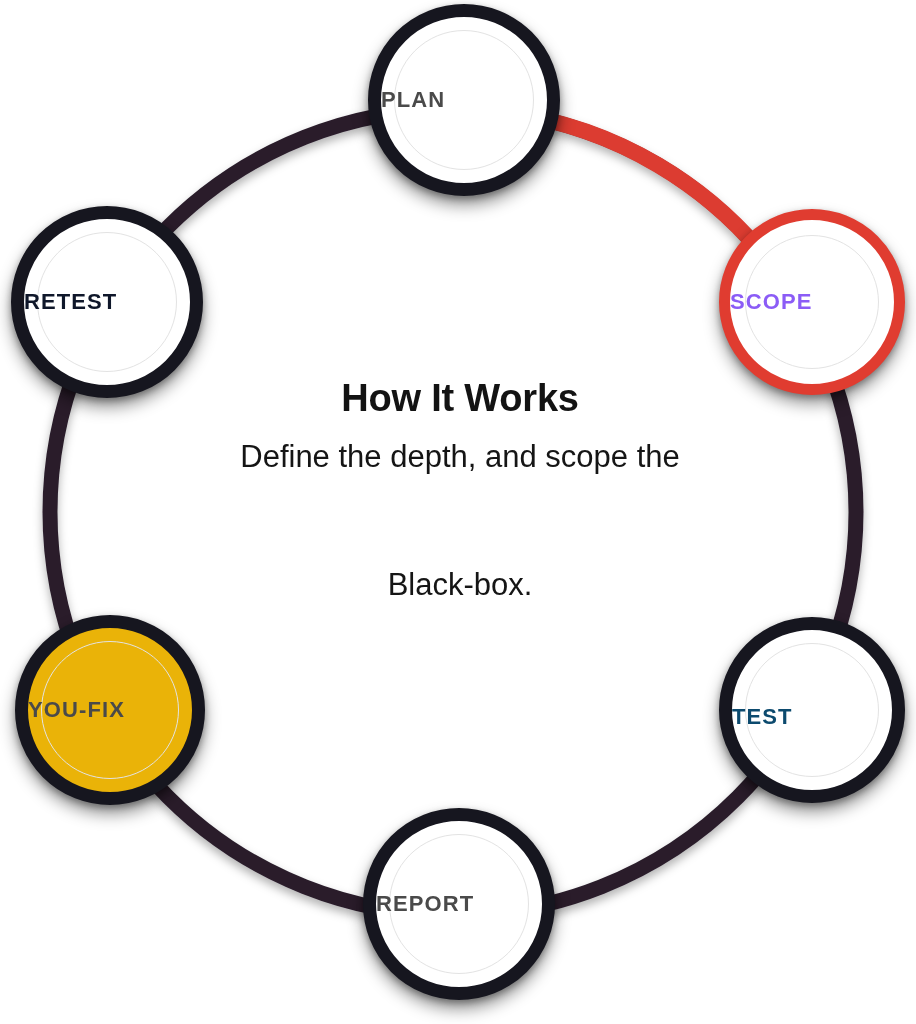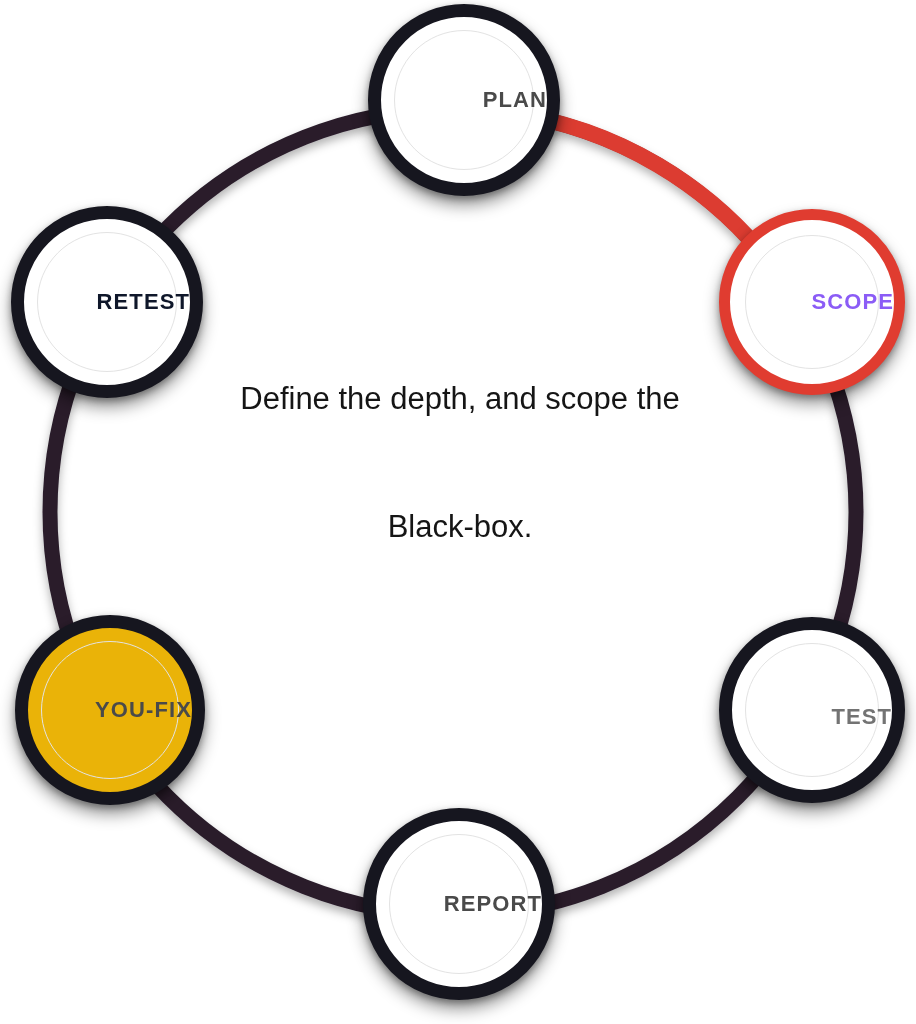--- a/index.html
+++ b/index.html
@@ -58,21 +58,21 @@
   }
 
   
   .node {
     position: absolute;
     border-radius: 50%;
     background: #ffffff;
     box-sizing: border-box;
     display: flex;
     align-items: center;
-    justify-content: flex-end;
+    justify-content: flex-start;
     box-shadow: 0 9px 16px rgba(0,0,0,0.42), 0 3px 6px rgba(0,0,0,0.30);
   }
   .node .inner-ring {
     position: absolute;
     left: 50%;
     top: 50%;
     transform: translate(-50%,-50%);
     border-radius: 50%;
     border: 1px solid #e3e3e3;
     box-sizing: border-box;
@@ -112,35 +112,36 @@
         <feDropShadow dx="0" dy="5" stdDeviation="5" flood-color="#000000" flood-opacity="0.30"></feDropShadow>
       </filter>
     </defs>
 
     <circle id="ring-track" cx="453" cy="512" r="403" fill="none" stroke="#2a1e2c" stroke-width="15" filter="url(#ringShadow)"></circle>
 
     <path id="ring-active-arc" fill="none" stroke="#dc3c31" stroke-width="16" stroke-linecap="butt" d="M 497.92 111.51 A 403 403 0 0 1 782.33 279.72"></path>
   </svg>
 
   <div id="center-block">
+    <h1 id="center-title" style="color: rgb(19, 19, 19);">How It Works</h1>
     <p id="center-desc" style="color: rgb(21, 21, 21);"><span>Define the depth, and scope the</span><br><br><br><span>Black-box.</span></p>
   </div>
 
   <div id="nodes-layer">
       <div class="node is-default" style="width: 192px; height: 192px; left: 368px; top: 4px; background: rgb(255, 255, 255); border-color: rgb(22, 22, 31);">
         <span class="inner-ring" style="width: 140px; height: 140px; border-color: rgb(227, 227, 227);"></span>
         <span class="node-label" style="color: rgb(74, 74, 74);">PLAN</span>
       </div>
       <div class="node is-active" style="width: 186px; height: 186px; left: 719px; top: 209px; background: rgb(255, 255, 255); border-color: rgb(224, 60, 48);">
         <span class="inner-ring" style="width: 134px; height: 134px; border-color: rgb(227, 227, 227);"></span>
         <span class="node-label" style="color: #8b5cf6;">SCOPE</span>
       </div>
       <div class="node is-default" style="width: 186px; height: 186px; left: 719px; top: 617px; background: rgb(255, 255, 255); border-color: rgb(22, 22, 31);">
         <span class="inner-ring" style="width: 134px; height: 134px; border-color: rgb(227, 227, 227);"></span>
-        <span class="node-label" style="color: #737373; margin-top: 14px;">TEST</span>
+        <span class="node-label" style="color: #0c4a6e; margin-top: 14px;">TEST</span>
       </div>
       <div class="node is-default" style="width: 192px; height: 192px; left: 363px; top: 808px; background: rgb(255, 255, 255); border-color: rgb(22, 22, 31);">
         <span class="inner-ring" style="width: 140px; height: 140px; border-color: rgb(227, 227, 227);"></span>
         <span class="node-label" style="color: rgb(74, 74, 74);">REPORT</span>
       </div>
       <div class="node is-default" style="width: 190px; height: 190px; left: 15px; top: 615px; background: #eab308; border-color: rgb(22, 22, 31);">
         <span class="inner-ring" style="width: 138px; height: 138px; border-color: rgb(227, 227, 227);"></span>
         <span class="node-label" style="color: rgb(74, 74, 74);">YOU-FIX</span>
       </div>
       <div class="node is-default" style="width: 192px; height: 192px; left: 11px; top: 206px; background: rgb(255, 255, 255); border-color: rgb(22, 22, 31);">

